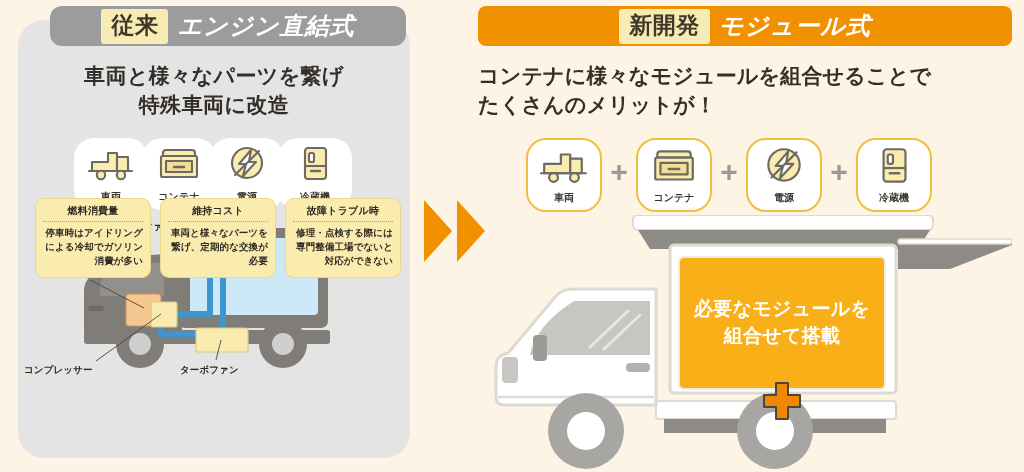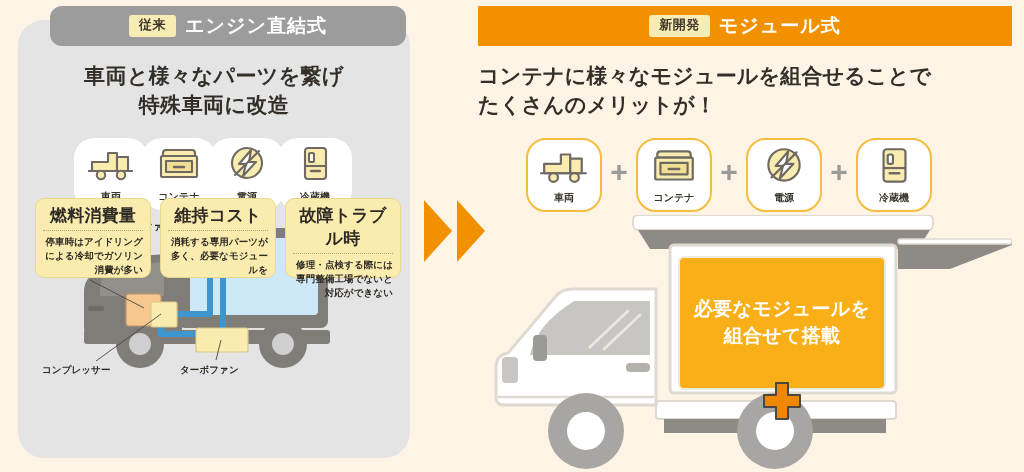--- a/index.html
+++ b/index.html
@@ -23,27 +23,27 @@
     width: 356px; height: 40px;
     background: #9C9C9C;
     border-radius: 12px;
     display: flex; align-items: center; justify-content: center;
     gap: 9px;
   }
   .badge {
     background: #F7EDB4;
     color: #40382A;
     font-weight: bold;
-    font-size: 13px;
+    font-size: 23px;
     padding: 1px 10px 3px 10px;
     border-radius: 3px;
     letter-spacing: 0.5px;
   }
   .hdr-title {
-    color: #FFFFFF; font-weight: bold; font-size: 19px; letter-spacing: 1px;
+    color: #FFFFFF; font-weight: bold; font-size: 24px; letter-spacing: 1px; font-style: italic;
   }
   #left-lede {
     position: absolute; left: 0; top: 42px; width: 392px;
     text-align: center;
     color: #332F28;
     font-weight: bold;
     font-size: 21px;
     line-height: 1.38;
     letter-spacing: 0.4px;
   }
@@ -72,21 +72,21 @@
 
   
   #right-panel {
     position: absolute; left: 478px; top: 20px;
     width: 534px; height: 438px;
   }
   #right-header {
     position: absolute; left: 0px; top: -14px;
     width: 534px; height: 40px;
     background: #F29100;
-    border-radius: 1px;
+    border-radius: 8px;
     display: flex; align-items: center; justify-content: center;
     gap: 9px;
   }
   #right-lede {
     position: absolute; left: 0; top: 42px; width: 534px;
     color: #332F28;
     font-weight: bold;
     font-size: 21px;
     line-height: 1.38;
     letter-spacing: 0.2px;
@@ -145,21 +145,21 @@
   }
   .cost-card {
     width: 116px; height: 80px;
     background: #FAECAF;
     border: 1.5px solid #E8D98C;
     border-radius: 9px;
     padding: 5px 7px 6px 7px;
   }
   .cost-card .cc-title {
     text-align: center;
-    font-size: 17px; font-weight: bold; color: #2E2A24;
+    font-size: 10px; font-weight: bold; color: #2E2A24;
     padding-bottom: 3px;
     border-bottom: 1.5px dotted #B8A85F;
     margin-bottom: 4px;
     letter-spacing: 0.2px;
   }
   .cost-card .cc-body {
     font-size: 9.5px; font-weight: bold; color: #2E2A24;
     line-height: 1.45; letter-spacing: 0.1px; text-align: right;
   }
 
@@ -287,32 +287,32 @@
 
         <g stroke="#4A4640" stroke-width="0.9" fill="none">
           <path d="M150 11 L196 33"></path>
           <path d="M72 62 L126 90"></path>
           <path d="M78 143 L143 96"></path>
           <path d="M198 142 L203 122"></path>
         </g>
       </svg>
       <span class="diag-label" style="left:25px; top:3px;">エバポレーター/ターボファン</span>
       <span class="diag-label" style="left:25px; top:50px;">エンジン</span>
-      <span class="diag-label" style="left:24px; top:146px;">コンプレッサー</span>
+      <span class="diag-label" style="left:6px; top:146px;">コンプレッサー</span>
       <span class="diag-label" style="left:162px; top:146px;">ターボファン</span>
     </div>
 
     <div id="left-cards">
       <div class="cost-card">
         <div class="cc-title">燃料消費量</div>
         <div class="cc-body">停車時はアイドリングによる冷却でガソリン消費が多い</div>
       </div>
       <div class="cost-card">
         <div class="cc-title">維持コスト</div>
-        <div class="cc-body">消耗する専用パーツが多く、必要なモジュールを</div>
+        <div class="cc-body">車両と様々なパーツを繋げ、定期的な交換が必要</div>
       </div>
       <div class="cost-card">
         <div class="cc-title">故障トラブル時</div>
         <div class="cc-body">修理・点検する際には専門整備工場でないと対応ができない</div>
       </div>
     </div>
   </div>
 
   <div id="arrow">
     <div class="chev"></div>

